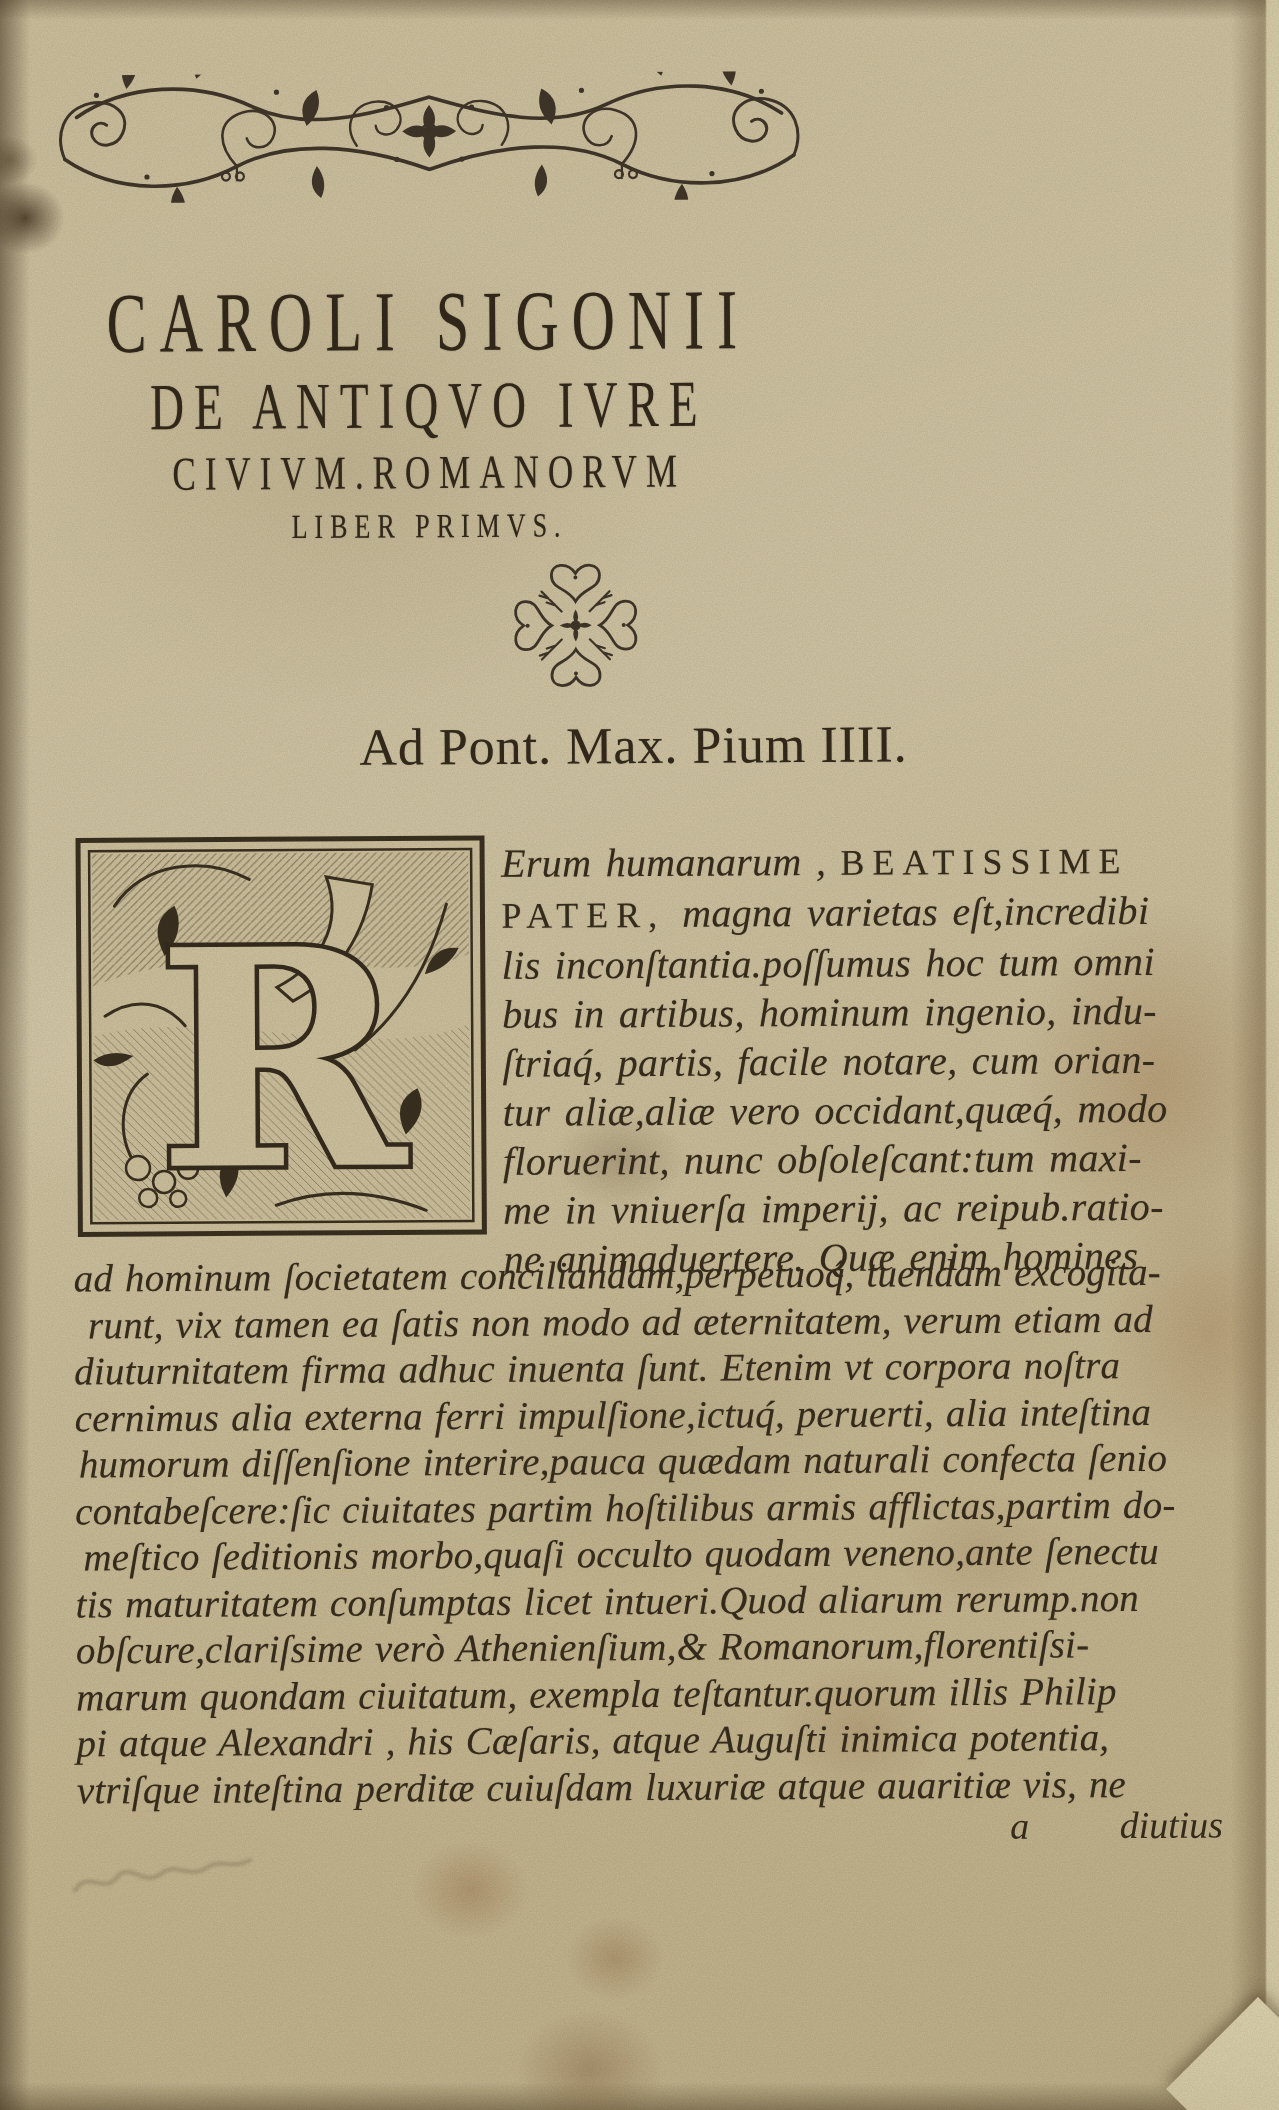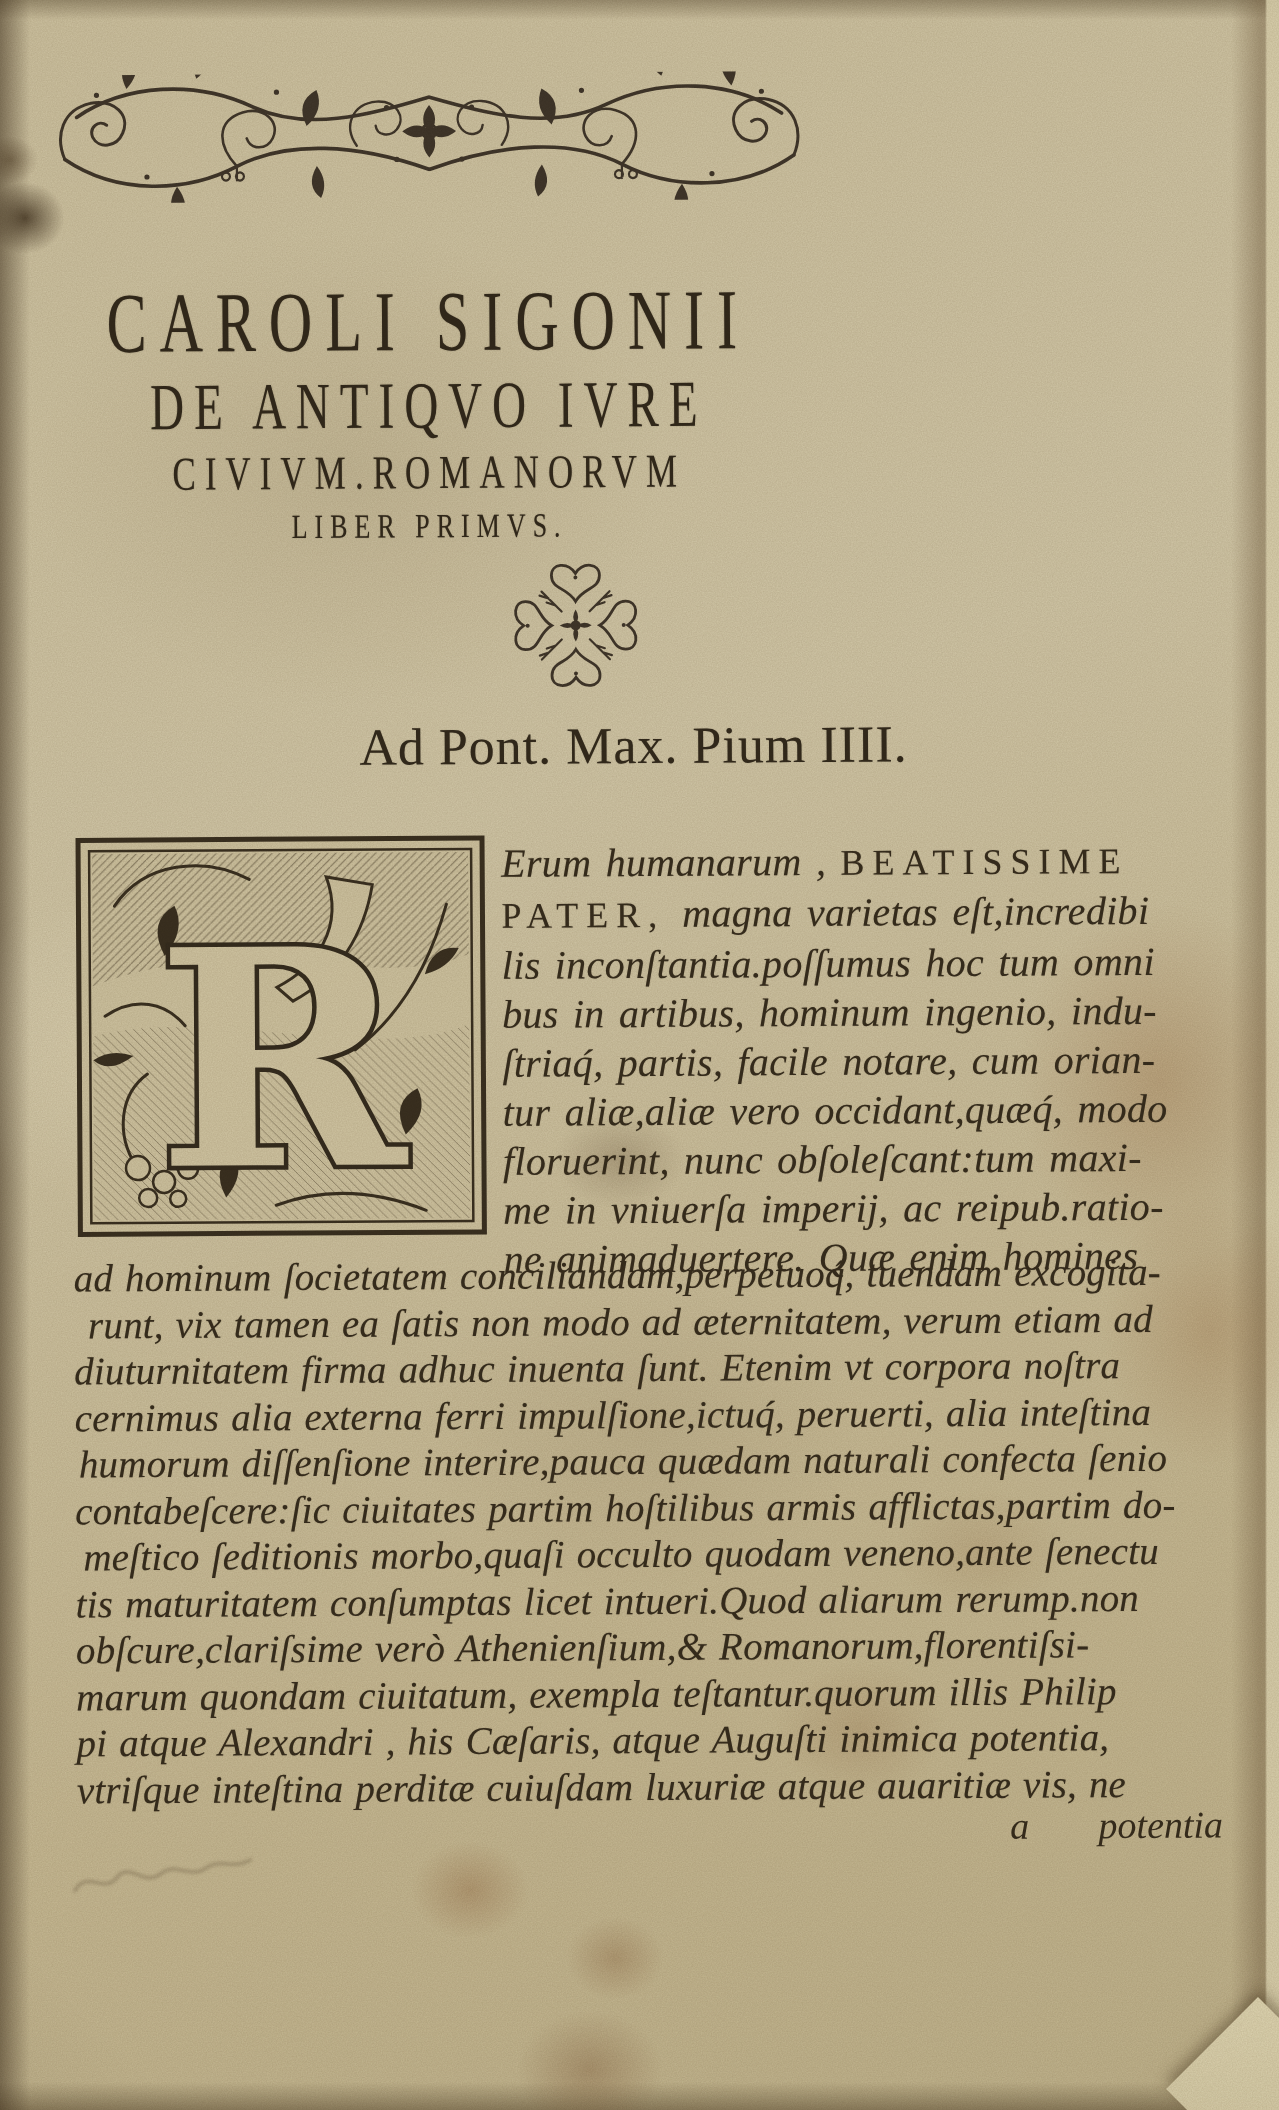--- a/index.html
+++ b/index.html
@@ -209,21 +209,21 @@
       <div>meſtico ſeditionis morbo,quaſi occulto quodam veneno,ante ſenectu</div>
       <div>tis maturitatem conſumptas licet intueri.Quod aliarum rerump.non</div>
       <div>obſcure,clariſsime verò Athenienſium,&amp; Romanorum,florentiſsi-</div>
       <div>marum quondam ciuitatum, exempla teſtantur.quorum illis Philip</div>
       <div>pi atque Alexandri , his Cæſaris, atque Auguſti inimica potentia,</div>
       <div>vtriſque inteſtina perditæ cuiuſdam luxuriæ atque auaritiæ vis, ne</div>
     </div>
 
     <div class="catchrow">
       <span class="sig">a</span>
-      <span class="cw">potentia</span>
+      <span class="cw">diutius</span>
     </div>
 
     <svg class="showthrough" viewBox="0 0 200 70">
       <path d="M8 40 C 24 20, 36 48, 52 32 C 66 18, 78 46, 96 34 C 112 24, 124 44, 142 34 C 156 26, 168 40, 186 32" fill="none" stroke="rgba(95,78,55,.55)" stroke-width="4" stroke-linecap="round"></path>
     </svg>
 
   </div>
 
   <div class="corner-curl"></div>
 

